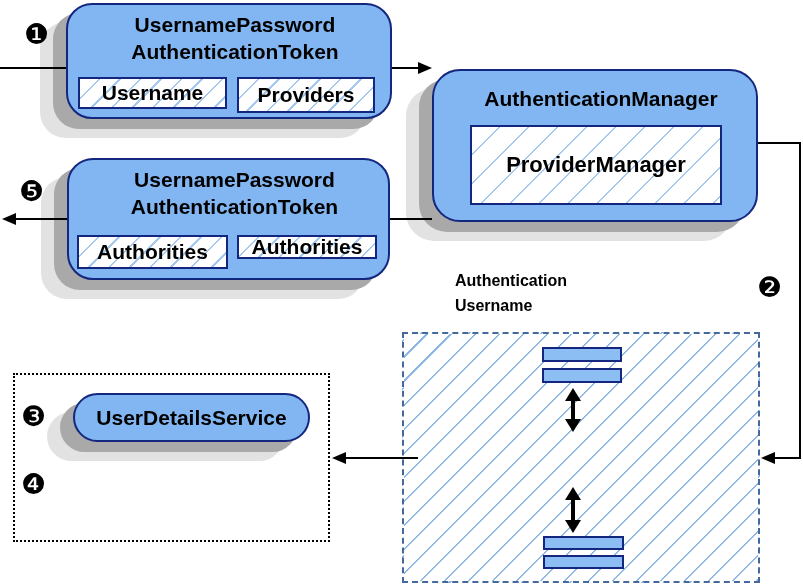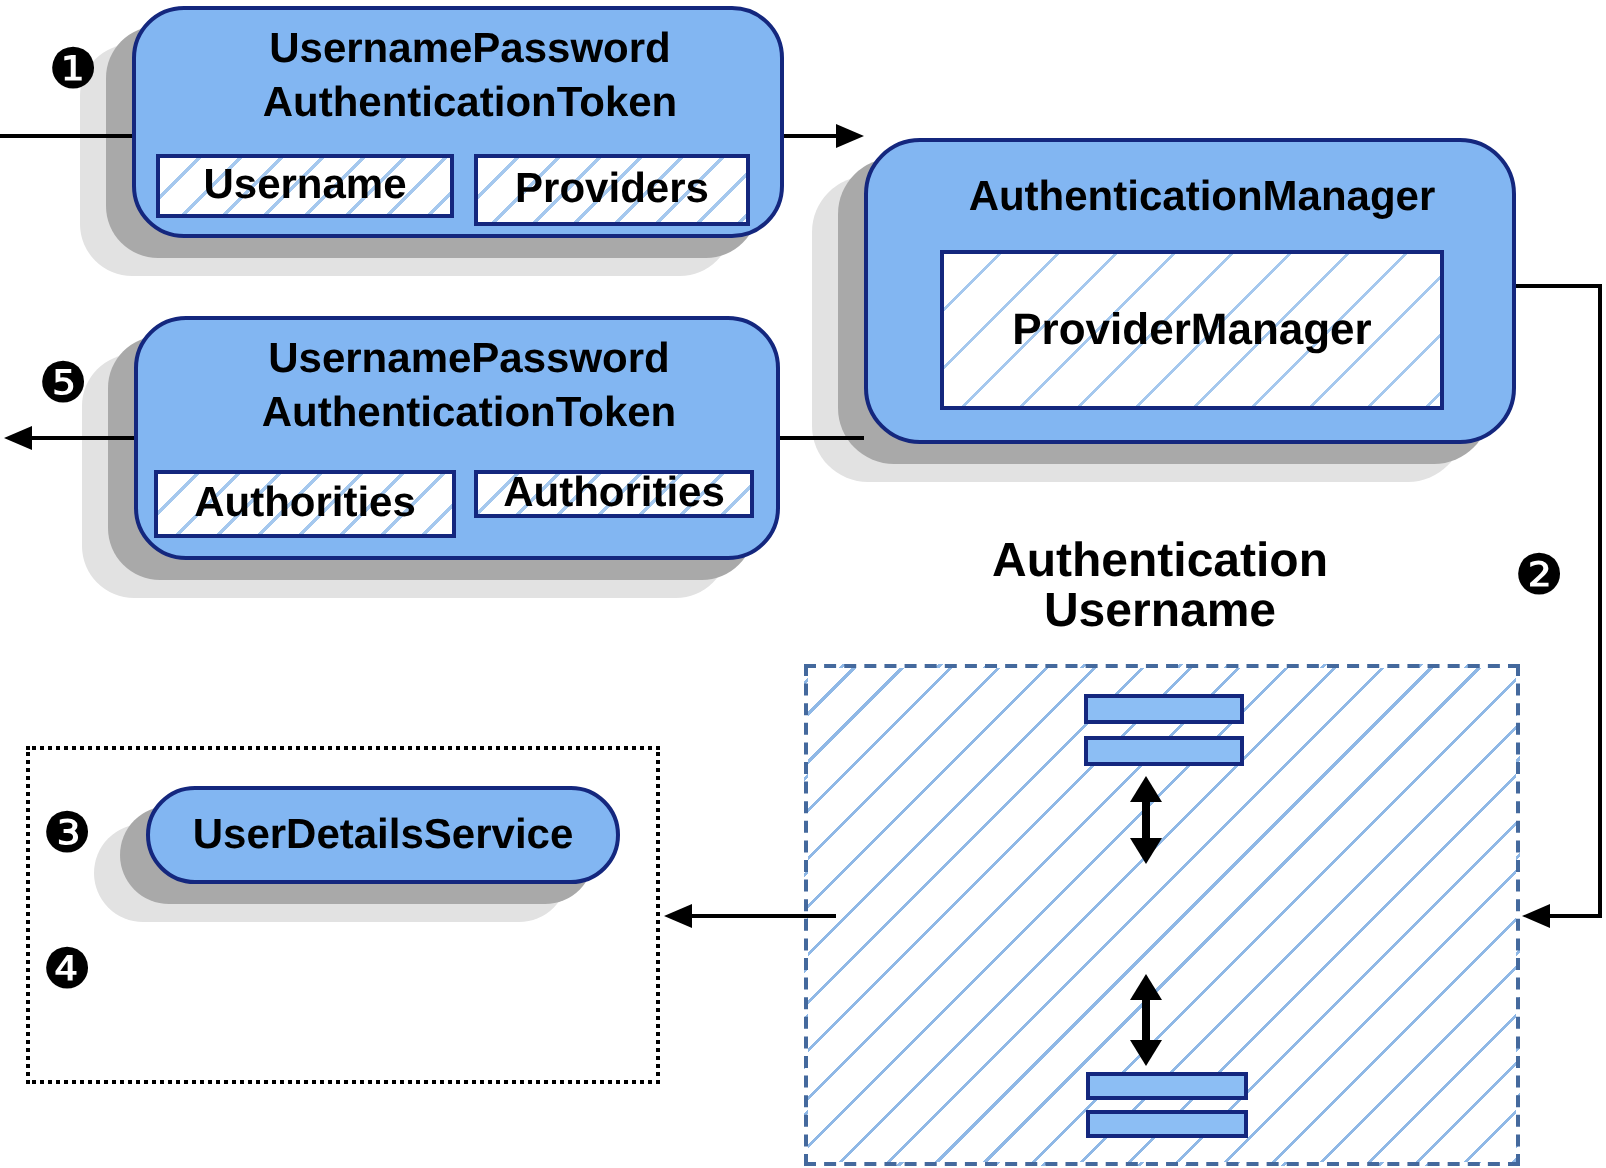--- a/index.html
+++ b/index.html
@@ -45,21 +45,21 @@
     z-index:1;
   }
   #services-container{
     position:absolute;box-sizing:border-box;border:2px dotted #000;background:transparent;z-index:1;
   }
   .bar{
     position:absolute;box-sizing:border-box;background:#8cbef4;border:2px solid #14277e;z-index:3;
   }
   .updown{position:absolute;z-index:4;}
   #providers-heading{
-    position:absolute;text-align:center;font-weight:bold;font-size:24px;line-height:25px;z-index:2;
+    position:absolute;text-align:left;font-weight:bold;font-size:16px;line-height:25px;z-index:2;
   }
 </style>
 </head>
 <body>
 
 <div id="canvas">
 
   <div class="badge" style="left:24px;top:20px;">❶</div>
   <div class="badge" style="left:757px;top:273px;">❷</div>
   <div class="badge" style="left:21px;top:402px;">❸</div>

